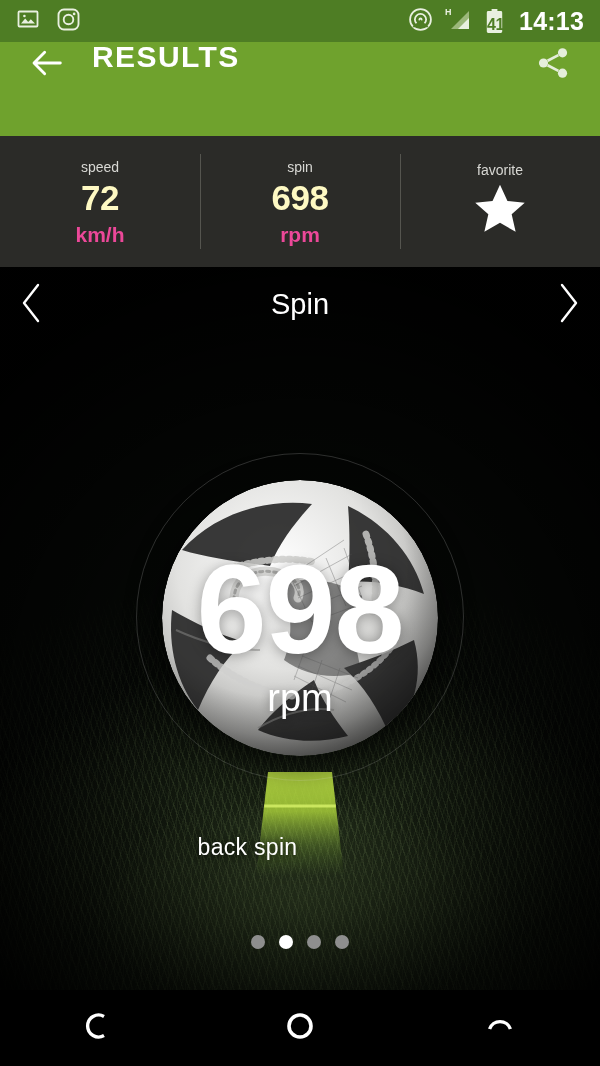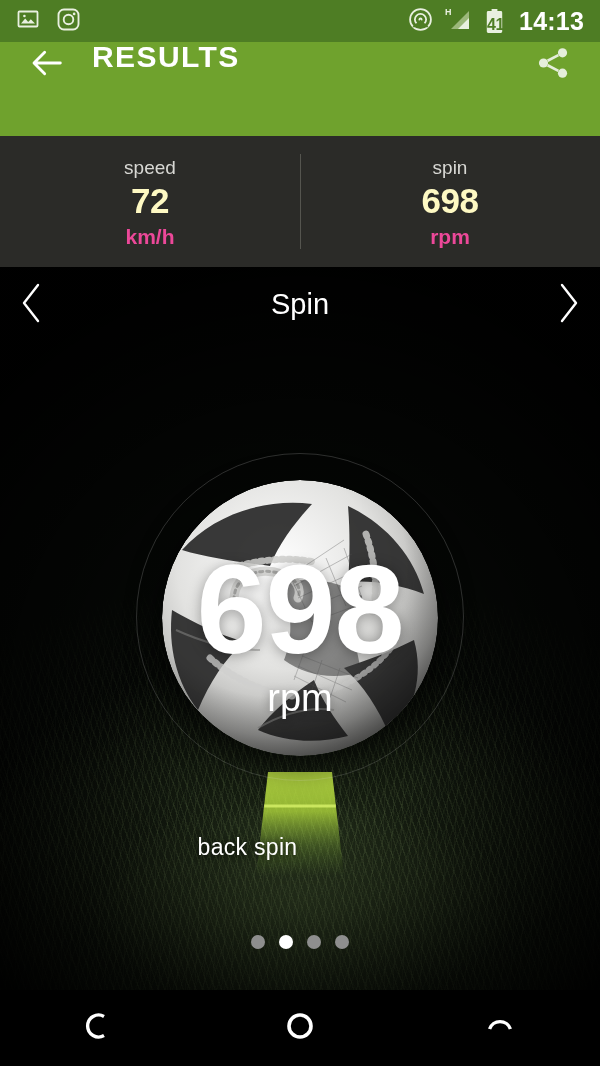--- a/index.html
+++ b/index.html
@@ -49,21 +49,21 @@
   }
   .stat{
     flex:1 1 0; position:relative;
     display:flex; flex-direction:column; align-items:center; justify-content:center;
     padding-top:2px;
   }
   .stat + .stat::before{
     content:""; position:absolute; left:0; top:18px; bottom:18px;
     width:1px; background:#55554f;
   }
-  .stat-label{ color:#d8d8d4; font-size:19px; line-height:1; margin-bottom:6px; font-weight:400; }
+  .stat-label{ color:#d8d8d4; font-size:14px; line-height:1; margin-bottom:6px; font-weight:400; }
   .stat-value{ color:#fef9c3; font-size:35px; font-weight:700; line-height:1.05; letter-spacing:-0.5px; }
   .stat-unit{ color:#ec4899; font-size:21px; line-height:1; margin-top:7px; font-weight:700; }
   .stat-icon{ height:52px; display:flex; align-items:center; justify-content:center; }
 
   
   #hero{
     position:absolute; left:0; top:267px; width:600px; height:723px;
     overflow:hidden; background:#000;
   }
   #bg-grass{
@@ -233,20 +233,29 @@
       <div class="stat-unit">km/h</div>
     </div>
 
     <div class="stat">
       <div class="stat-label">spin</div>
       <div class="stat-value">698</div>
       <div class="stat-unit">rpm</div>
     </div>
 
 
+    <div class="stat">
+      <div class="stat-label">favorite</div>
+      <div class="stat-icon">
+        <svg width="58" height="56" viewBox="0 0 24 24">
+          <path d="M12 1.6 L15.2 8.6 L22.6 9.3 L17 14.3 L18.7 21.8 L12 17.9 L5.3 21.8 L7 14.3 L1.4 9.3 L8.8 8.6 Z" fill="#ffffff"></path>
+        </svg>
+      </div>
+      <div class="stat-unit"></div>
+    </div>
 
   </div>
 
   <div id="hero">
     <div id="bg-grass"></div>
     <div id="grass-tex"></div>
     <div id="vignette"></div>
 
     <div id="carousel-nav">
       <div class="chev">

